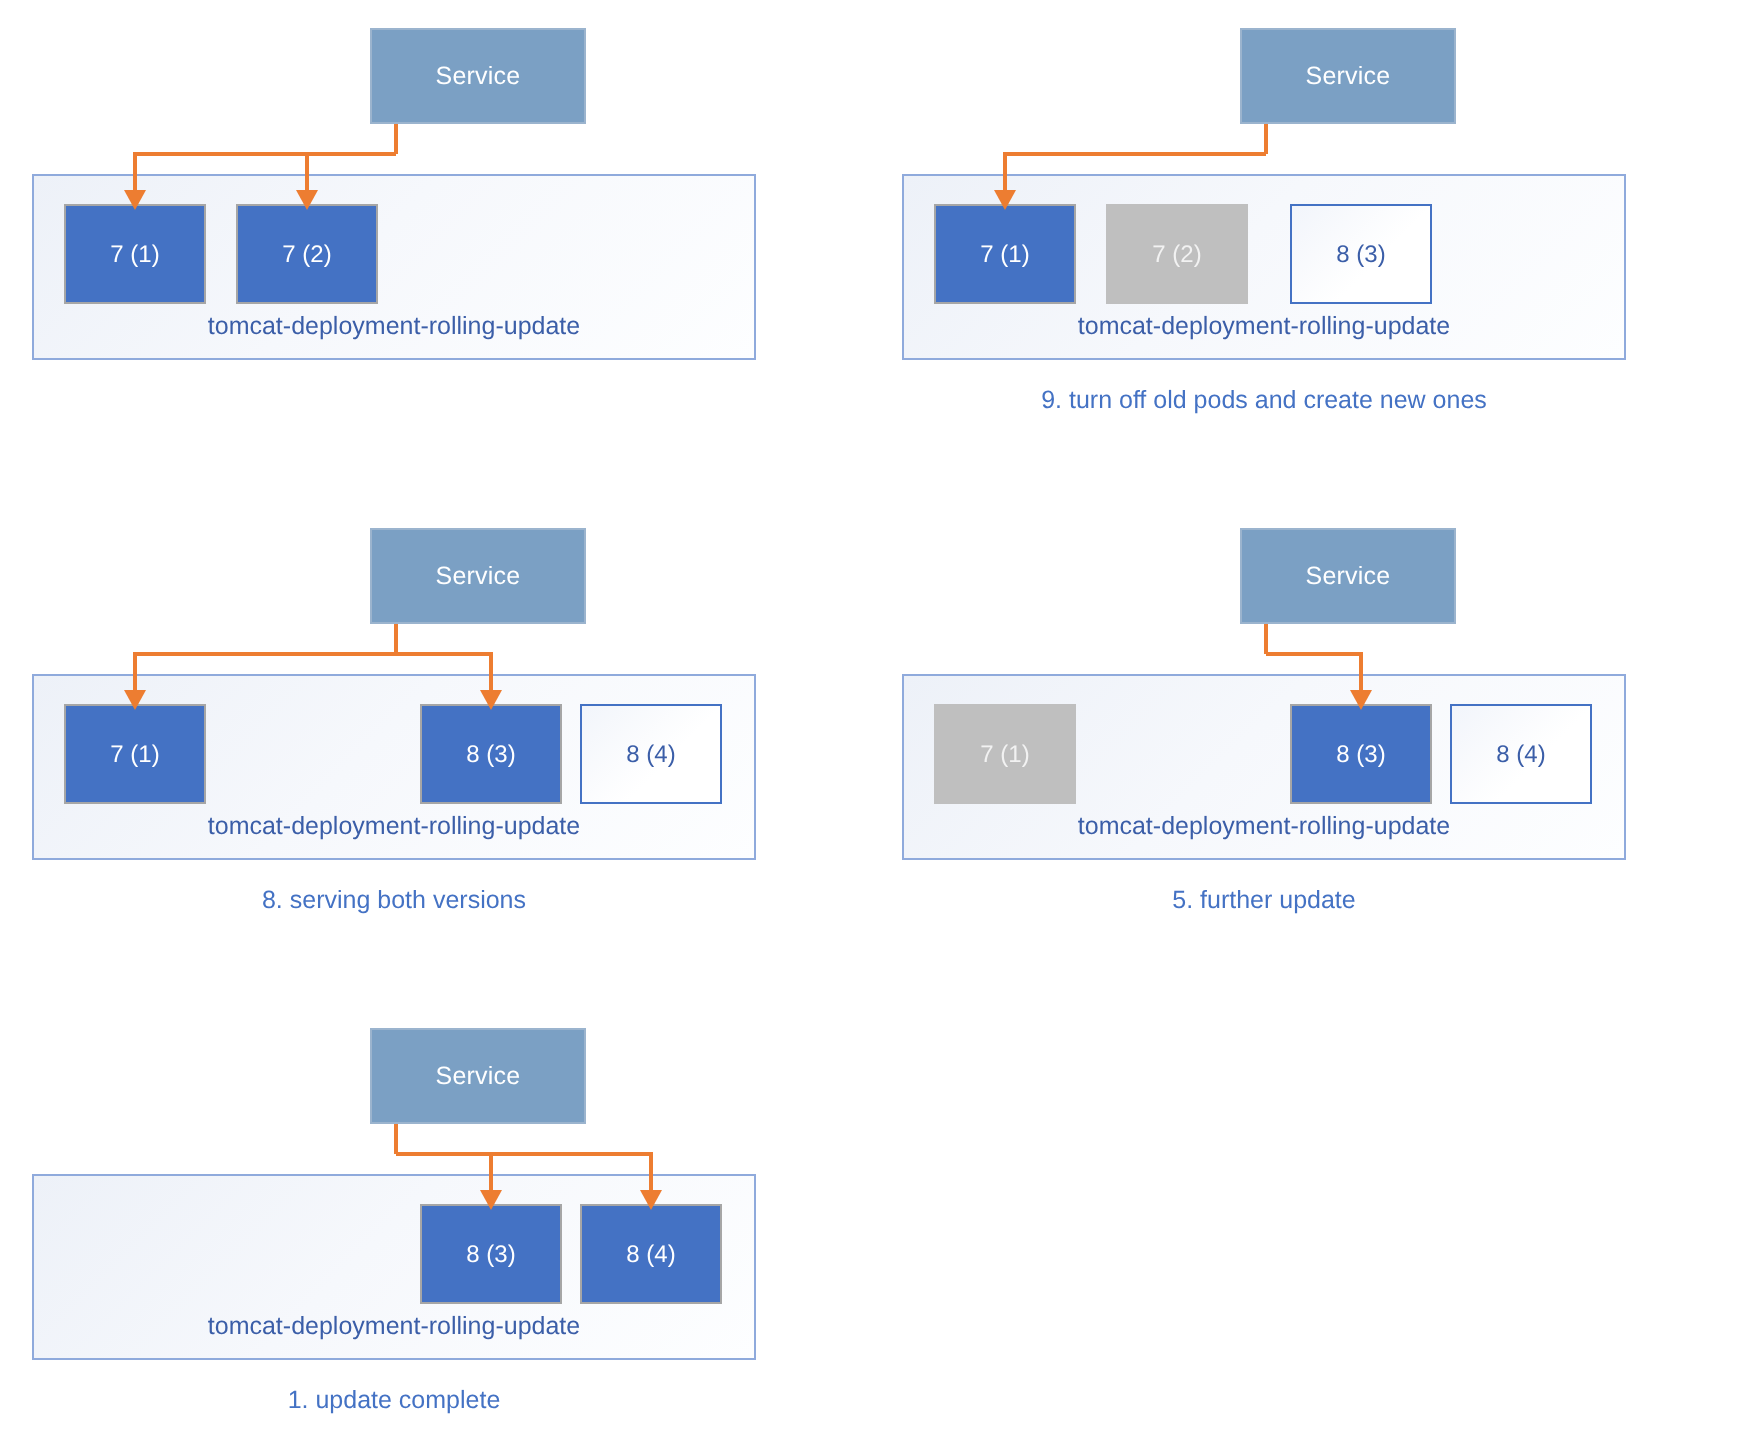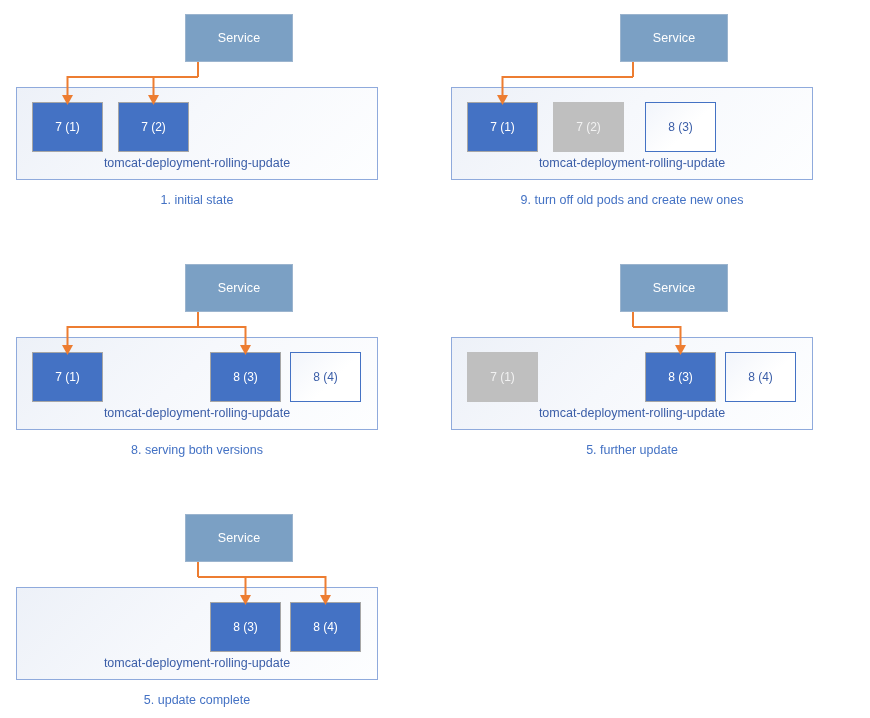--- a/index.html
+++ b/index.html
@@ -120,21 +120,20 @@
       <div class="pod active" style="left: 32px; top: 102px;">7 (1)</div>
       <div class="pod active" style="left: 118px; top: 102px;">7 (2)</div>
       <div class="service-box" style="left: 144px; top: 14px;">Service</div>
       <svg class="connector" width="435" height="240">
         <path d="M 198 62 L 198 77" stroke="#ED7D31" stroke-width="2" fill="none"></path>
         <path d="M 198 77 L 67.5 77 L 67.5 96" stroke="#ED7D31" stroke-width="2" fill="none"></path>
         <polygon points="62,95 73,95 67.5,105" fill="#ED7D31"></polygon>
         <path d="M 198 77 L 153.5 77 L 153.5 96" stroke="#ED7D31" stroke-width="2" fill="none"></path>
         <polygon points="148,95 159,95 153.5,105" fill="#ED7D31"></polygon>
       </svg>
-      <div class="caption" style="left: 0px; top: 193px; width: 394px;">1. initial state</div>
     </div>
     <div class="panel" style="left: 435px; top: 0px;">
       <div class="deployment-box" style="left: 16px; top: 87px; width: 362px;">
         <div class="deployment-label">tomcat-deployment-rolling-update</div>
       </div>
       <div class="pod active" style="left: 32px; top: 102px;">7 (1)</div>
       <div class="pod terminating" style="left: 118px; top: 102px;">7 (2)</div>
       <div class="pod pending" style="left: 210px; top: 102px;">8 (3)</div>
       <div class="service-box" style="left: 144px; top: 14px;">Service</div>
       <svg class="connector" width="435" height="240">
@@ -183,15 +182,15 @@
       <div class="pod active" style="left: 210px; top: 102px;">8 (3)</div>
       <div class="pod active" style="left: 290px; top: 102px;">8 (4)</div>
       <div class="service-box" style="left: 144px; top: 14px;">Service</div>
       <svg class="connector" width="435" height="240">
         <path d="M 198 62 L 198 77" stroke="#ED7D31" stroke-width="2" fill="none"></path>
         <path d="M 198 77 L 245.5 77 L 245.5 96" stroke="#ED7D31" stroke-width="2" fill="none"></path>
         <polygon points="240,95 251,95 245.5,105" fill="#ED7D31"></polygon>
         <path d="M 198 77 L 325.5 77 L 325.5 96" stroke="#ED7D31" stroke-width="2" fill="none"></path>
         <polygon points="320,95 331,95 325.5,105" fill="#ED7D31"></polygon>
       </svg>
-      <div class="caption" style="left: 0px; top: 193px; width: 394px;">5. update complete</div>
+      <div class="caption" style="left: 0px; top: 193px; width: 394px;">1. update complete</div>
     </div>
   </div>
 
 </body></html>

